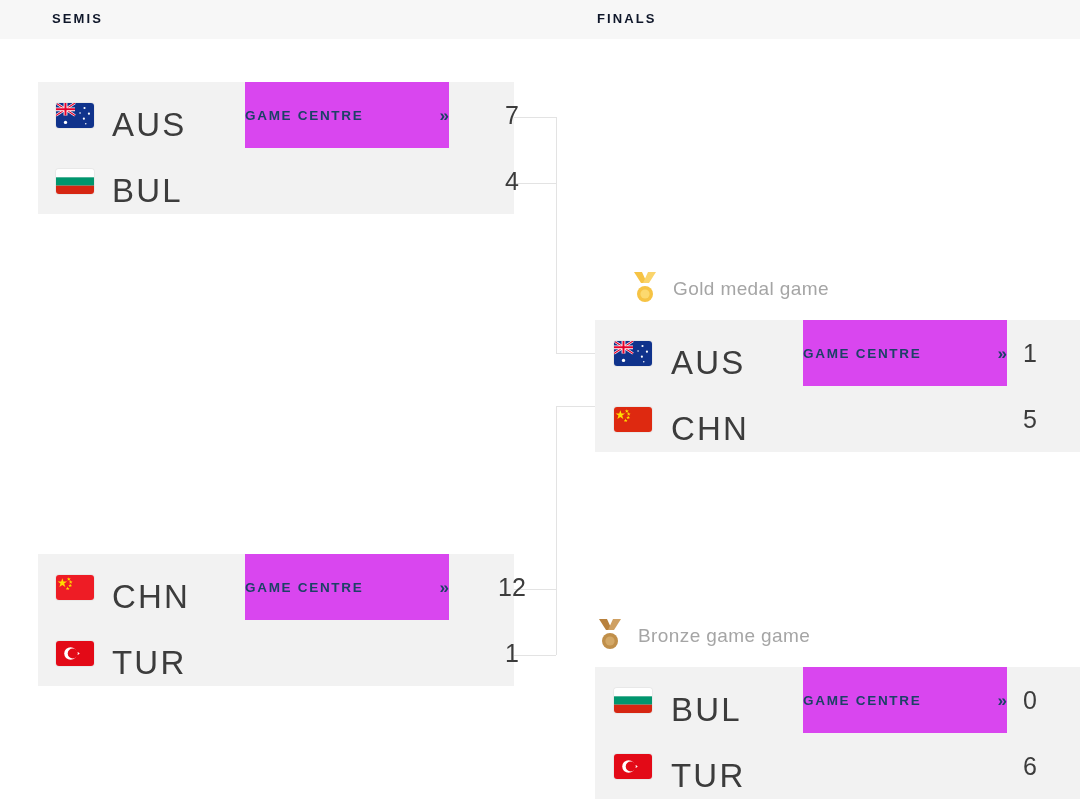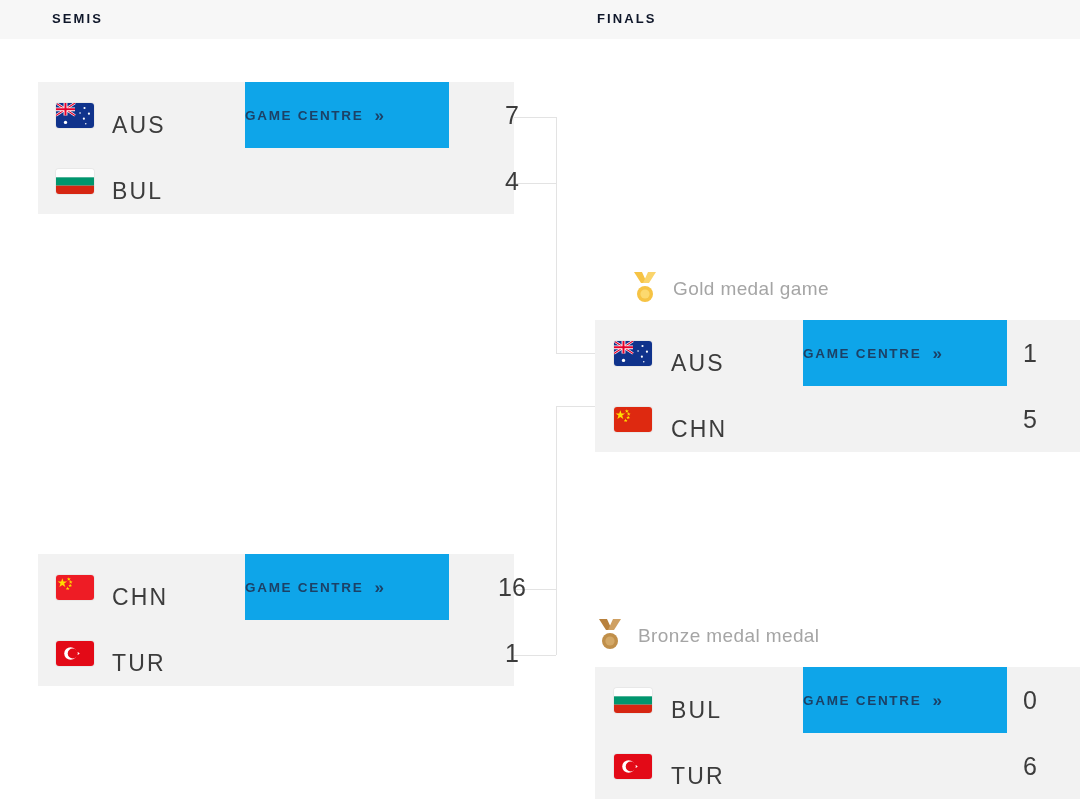--- a/index.html
+++ b/index.html
@@ -53,42 +53,42 @@
   .flag {
     position: absolute;
     width: 38px;
     height: 25px;
     border-radius: 3px;
     overflow: hidden;
     box-shadow: 0 0 0 1px rgba(0,0,0,0.04);
   }
   .team-code {
     position: absolute;
-    font-size: 23px;
+    font-size: 33px;
     letter-spacing: 2.2px;
     color: #3c3c3c;
     font-weight: 400;
     white-space: nowrap;
     margin-top: 20px;
   }
   .score {
     position: absolute;
     font-size: 25px;
     color: #3c3c3c;
     text-align: center;
     white-space: nowrap;
   }
 
   
   .gamecentre {
     position: absolute;
-    background: #0ea5e9;
+    background: #d946ef;
     display: flex;
     align-items: center;
-    justify-content: flex-start;
+    justify-content: space-between;
     cursor: pointer;
   }
   .gamecentre .gc-label {
     font-size: 13.5px;
     font-weight: 700;
     letter-spacing: 1.7px;
     color: #1c4166;
     text-transform: uppercase;
     white-space: nowrap;
   }
@@ -202,21 +202,21 @@
         <g fill="#ffde00">
           <polygon points="10,5 11.8,10.4 17.5,10.4 12.9,13.7 14.7,19.1 10,15.8 5.3,19.1 7.1,13.7 2.5,10.4 8.2,10.4"></polygon>
           <polygon points="21,3.5 22,6.3 24.9,6.3 22.6,8 23.5,10.8 21,9.1 18.5,10.8 19.4,8 17.1,6.3 20,6.3" transform="scale(0.78) translate(5,1)"></polygon>
           <polygon points="25,9 26,11.8 28.9,11.8 26.6,13.5 27.5,16.3 25,14.6 22.5,16.3 23.4,13.5 21.1,11.8 24,11.8" transform="scale(0.8) translate(4,1)"></polygon>
           <polygon points="25,17 26,19.8 28.9,19.8 26.6,21.5 27.5,24.3 25,22.6 22.5,24.3 23.4,21.5 21.1,19.8 24,19.8" transform="scale(0.8) translate(3,0)"></polygon>
           <polygon points="21,24 22,26.8 24.9,26.8 22.6,28.5 23.5,31.3 21,29.6 18.5,31.3 19.4,28.5 17.1,26.8 20,26.8" transform="scale(0.8) translate(2,-1)"></polygon>
         </g>
       </svg>
     </span>
     <span class="team-code">CHN</span>
-    <span class="score">16</span>
+    <span class="score">12</span>
   </div>
 
   <div class="match-row">
     <span class="flag">
       <svg viewBox="0 0 60 40" width="38" height="25" preserveAspectRatio="none">
         <rect width="60" height="40" fill="#e30a17"></rect>
         <circle cx="23" cy="20" r="10" fill="#ffffff"></circle>
         <circle cx="26.5" cy="20" r="8" fill="#e30a17"></circle>
         <polygon fill="#ffffff" points="38,20 33.2,21.9 36.3,17.7 36.3,22.3 33.2,18.1"></polygon>
       </svg>
@@ -287,21 +287,21 @@
 
 <div class="medal-caption" style="left:595px; top:617px;">
   <span>
     <svg class="medal-icon" viewBox="0 0 30 38">
       <path d="M4,2 L12,2 L17,13 L11,13 Z" fill="#b8813c"></path>
       <path d="M18,2 L26,2 L19,13 L13,13 Z" fill="#cfa062"></path>
       <circle cx="15" cy="24" r="8" fill="#c08f4a"></circle>
       <circle cx="15" cy="24" r="4.6" fill="#d3a867"></circle>
     </svg>
   </span>
-  <span class="medal-text">Bronze medal medal</span>
+  <span class="medal-text">Bronze game game</span>
 </div>
 
 <div class="match final" style="top:667px; height:132px;">
   <div class="gamecentre">
     <span class="gc-label">GAME CENTRE</span>
     <span class="gc-chev">»</span>
   </div>
 
   <div class="match-row">
     <span class="flag">

